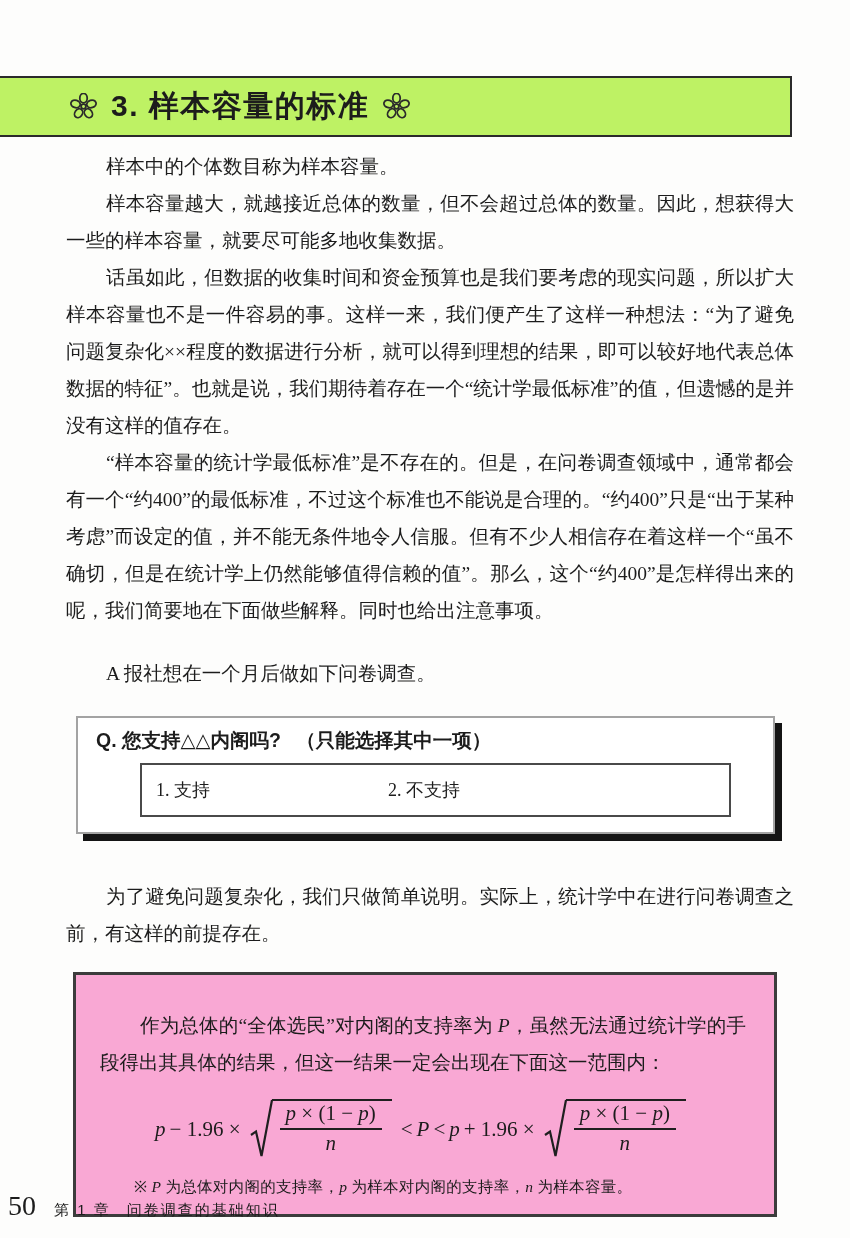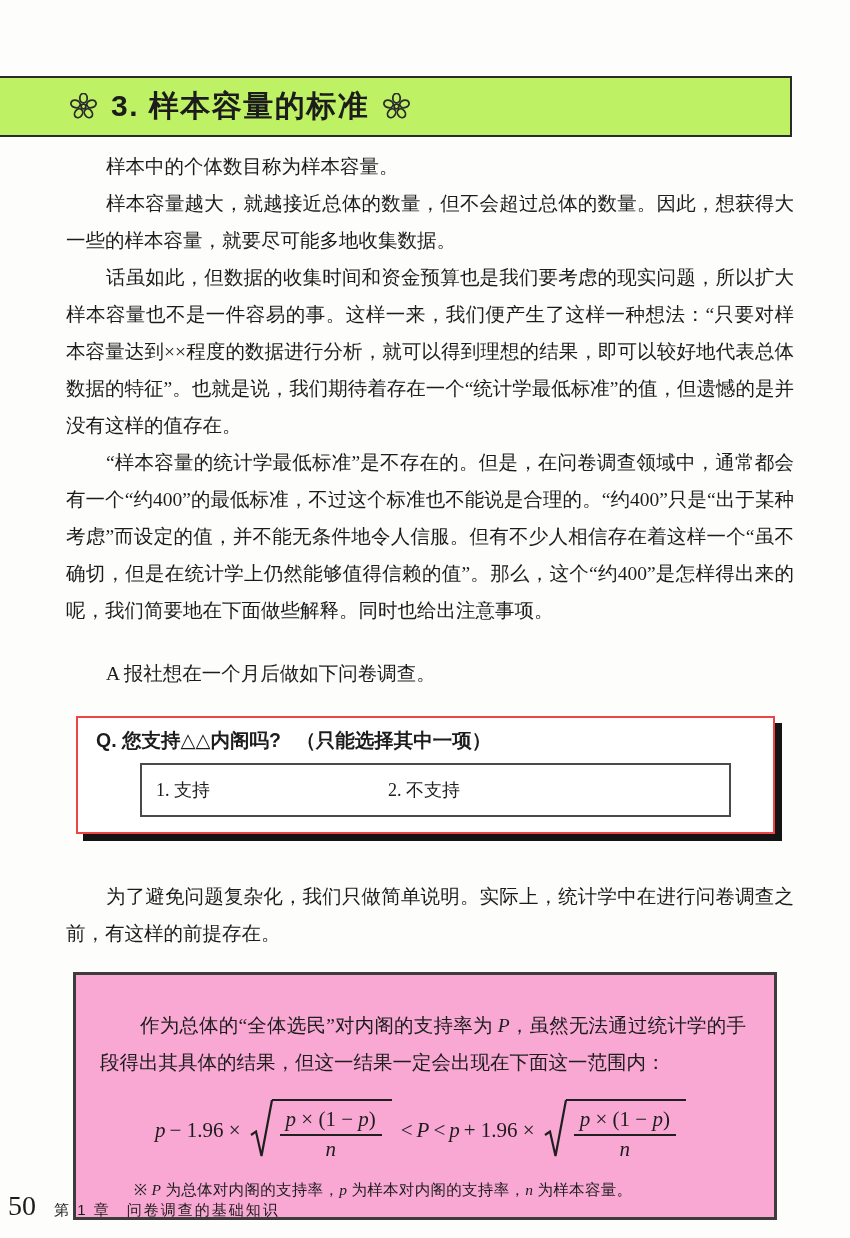--- a/index.html
+++ b/index.html
@@ -26,21 +26,21 @@
   .content { position:absolute; top:148px; left:66px; width:728px; }
   p.body {
     font-size:19.5px; line-height:37px; text-align:justify;
     text-indent:2.05em; color:#1c1c1c;
   }
   p.standalone { margin-top:26px; }
   p.after-box { margin-top:44px; }
   
   .question-box {
     margin:24px 0 0 10px; width:699px; background:#fff;
-    border:2px solid #ef4444; box-shadow:7px 7px 0 0 #141414;
+    border:2px solid #a3a3a3; box-shadow:7px 7px 0 0 #141414;
     padding:9px 16px 15px 18px;
   }
   .q-line {
     font-family:"Liberation Sans","DejaVu Sans",sans-serif;
     font-weight:bold; font-size:19.5px; white-space:nowrap;
   }
   .q-instruction { margin-left:10px; }
   .options-box {
     margin:9px 26px 0 44px; border:2px solid #4a4a4a; height:54px;
     display:flex; align-items:center; padding-left:14px;
@@ -56,21 +56,21 @@
     font-size:19.5px; line-height:37px; text-align:justify; text-indent:2.05em;
   }
   .var { font-style:italic; font-family:"Liberation Serif","DejaVu Serif",serif; }
   .formula-row {
     margin:18px 0 6px; display:flex; justify-content:center; align-items:center;
     font-size:21px; white-space:nowrap;
   }
   .f-op { margin:0 4px; }
   .sqrt { display:inline-flex; align-items:flex-start; margin:0 5px; }
   .radical-svg { width:24px; height:60px; display:block; flex:0 0 auto; }
-  .radicand { border-top:2px solid #1f1f1f; margin-left:-2px; padding:6px 10px 0 8px; }
+  .radicand { border-top:2px solid #1f1f1f; margin-left:-2px; padding:0 10px 0 8px; }
   .frac { display:flex; flex-direction:column; align-items:center; line-height:1.2; }
   .fnum { padding:0 6px 2px; border-bottom:2px solid #1f1f1f; white-space:nowrap; }
   .fden { padding-top:1px; }
   .premise-note { margin-top:16px; font-size:15.5px; padding-left:34px; letter-spacing:0.3px; }
   
   .footer { position:absolute; left:8px; bottom:16px; display:flex; align-items:baseline; }
   .page-num { font-size:28px; font-family:"Liberation Serif","DejaVu Serif",serif; }
   .chapter-label, .chapter-title {
     font-family:"Liberation Sans","DejaVu Sans",sans-serif;
     font-weight:normal; font-size:15px; letter-spacing:2px;
@@ -103,21 +103,21 @@
         <ellipse cx="12" cy="4.6" rx="3.3" ry="4.2" transform="rotate(216 12 12)"></ellipse>
         <ellipse cx="12" cy="4.6" rx="3.3" ry="4.2" transform="rotate(288 12 12)"></ellipse>
         <circle cx="12" cy="12" r="2.1"></circle>
       </g>
     </svg>
   </div>
 
   <div class="content">
     <p class="body">样本中的个体数目称为样本容量。</p>
     <p class="body">样本容量越大，就越接近总体的数量，但不会超过总体的数量。因此，想获得大一些的样本容量，就要尽可能多地收集数据。</p>
-    <p class="body">话虽如此，但数据的收集时间和资金预算也是我们要考虑的现实问题，所以扩大样本容量也不是一件容易的事。这样一来，我们便产生了这样一种想法：“只要对样本容量达到××程度的数据进行分析，就可以得到理想的结果，即可以较好地代表总体数据的特征”。也就是说，我们期待着存在一个“统计学最低标准”的值，但遗憾的是并没有这样的值存在。</p>
+    <p class="body">话虽如此，但数据的收集时间和资金预算也是我们要考虑的现实问题，所以扩大样本容量也不是一件容易的事。这样一来，我们便产生了这样一种想法：“为了避免问题复杂化××程度的数据进行分析，就可以得到理想的结果，即可以较好地代表总体数据的特征”。也就是说，我们期待着存在一个“统计学最低标准”的值，但遗憾的是并没有这样的值存在。</p>
     <p class="body">“样本容量的统计学最低标准”是不存在的。但是，在问卷调查领域中，通常都会有一个“约400”的最低标准，不过这个标准也不能说是合理的。“约400”只是“出于某种考虑”而设定的值，并不能无条件地令人信服。但有不少人相信存在着这样一个“虽不确切，但是在统计学上仍然能够值得信赖的值”。那么，这个“约400”是怎样得出来的呢，我们简要地在下面做些解释。同时也给出注意事项。</p>
     <p class="body standalone">A 报社想在一个月后做如下问卷调查。</p>
 
     <div class="question-box">
       <div class="q-line">
         <span>Q. 您支持△△内阁吗?</span>
         <span class="q-instruction">（只能选择其中一项）</span>
       </div>
       <div class="options-box">
         <span class="option-1">1. 支持</span>

